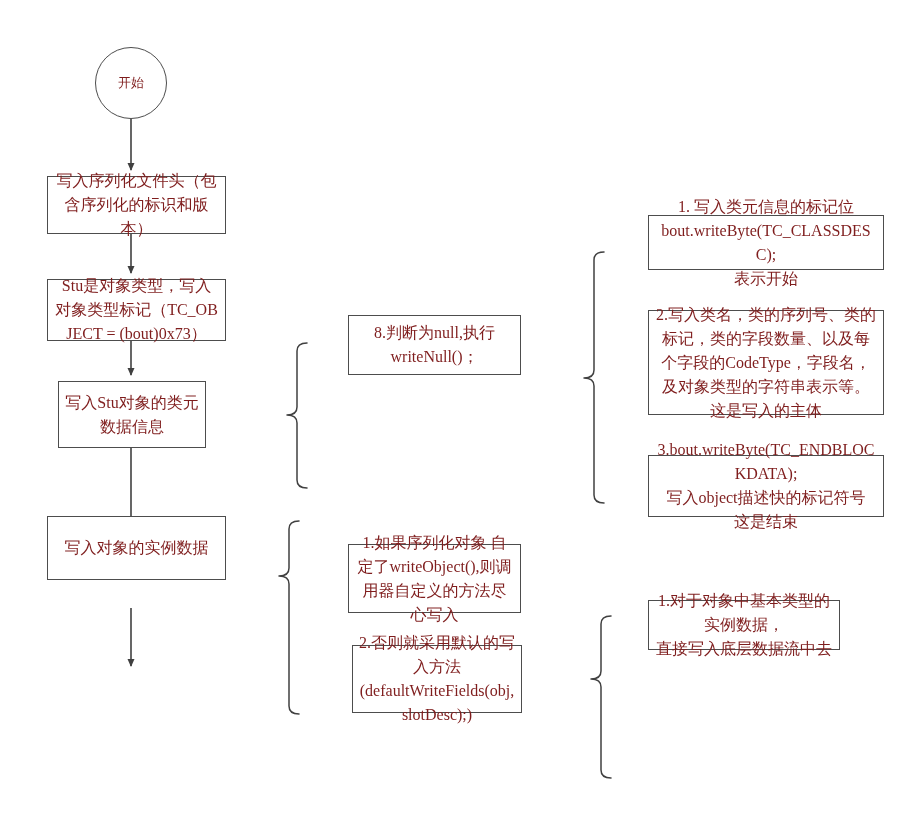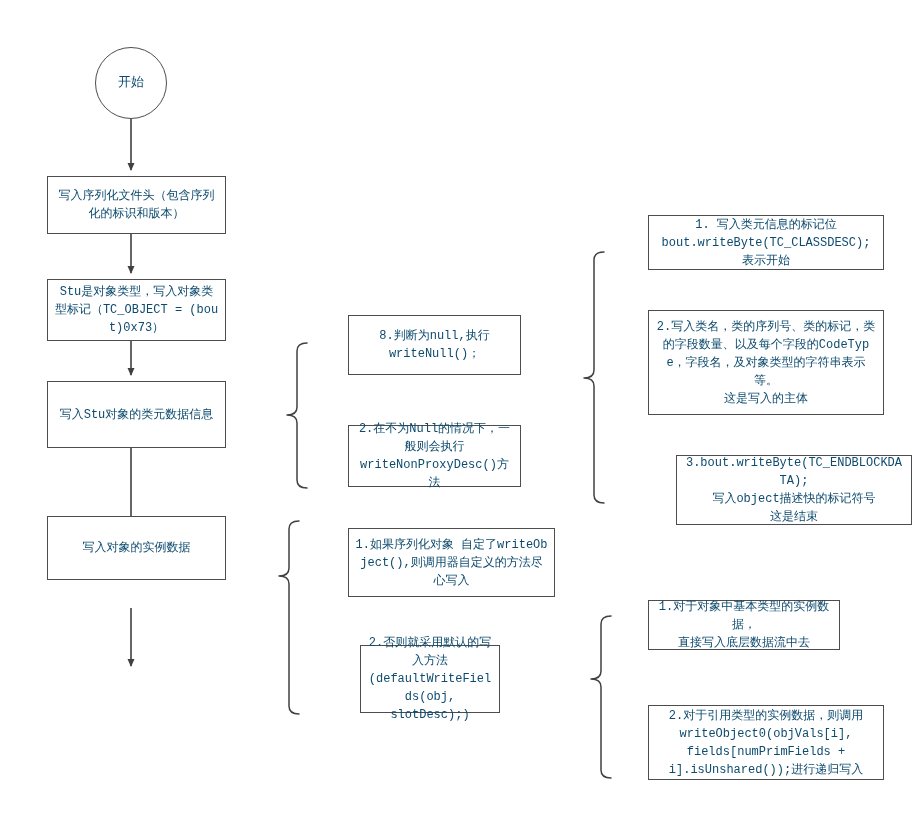--- a/index.html
+++ b/index.html
@@ -1,34 +1,34 @@
 <!DOCTYPE html>
 <html><head>
 <meta charset="utf-8">
 <style>
   html,body{margin:0;padding:0;background:#ffffff;}
   .canvas{
     position:relative;
     width:918px;height:816px;
     background:#ffffff;
-    font-family:Liberation Mono, monospace;
-    color:#0c4a6e;
+    font-family:Liberation Serif, serif;
+    color:#7f1d1d;
     overflow:hidden;
   }
   svg.wires{position:absolute;left:0;top:0;}
   .node{
     position:absolute;
     box-sizing:border-box;
     border:1px solid #4d4d4d;
     background:#ffffff;
     display:flex;
     align-items:center;
     justify-content:center;
     text-align:center;
-    font-size:12px;
+    font-size:16px;
     line-height:1.5;
     padding:3px 6px;
     white-space:pre-line;
     word-break:break-all;
   }
   .circle{
     border-radius:50%;
     font-size:13px;
   }
 </style>
@@ -55,49 +55,43 @@
     <path d="M299,521 Q289,521 289,529 L289,568 Q289,576 279,576 Q289,576 289,584 L289,706 Q289,714 299,714" fill="none" stroke="#404040" stroke-width="1.5" stroke-linecap="round" stroke-linejoin="round"></path>
     <path d="M611,616 Q601,616 601,624 L601,671 Q601,679 591,679 Q601,679 601,687 L601,770 Q601,778 611,778" fill="none" stroke="#404040" stroke-width="1.5" stroke-linecap="round" stroke-linejoin="round"></path>
   </svg>
 
   <div class="node circle" style="left:95px;top:47px;width:72px;height:72px">开始</div>
 
   <div class="node" style="left:47px;top:176px;width:179px;height:58px">写入序列化文件头（包含序列化的标识和版本）</div>
 
   <div class="node" style="left:47px;top:279px;width:179px;height:62px">Stu是对象类型，写入对象类型标记（TC_OBJECT = (bout)0x73）</div>
 
-  <div class="node" style="left:47px;top:381px;width:179px;height:67px">写入Stu对象的类元数据信息</div>
+  <div class="node" style="left:58px;top:381px;width:148px;height:67px">写入Stu对象的类元数据信息</div>
 
   <div class="node" style="left:47px;top:516px;width:179px;height:64px">写入对象的实例数据</div>
 
 
   <div class="node" style="left:348px;top:315px;width:173px;height:60px">8.判断为null,执行
 writeNull()；</div>
 
-  <div class="node" style="left:348px;top:425px;width:173px;height:62px">2.在不为Null的情况下，一般则会执行
-writeNonProxyDesc()方法</div>
 
-  <div class="node" style="left:348px;top:528px;width:207px;height:69px">1.如果序列化对象 自定了writeObject(),则调用器自定义的方法尽心写入</div>
+  <div class="node" style="left:348px;top:544px;width:173px;height:69px">1.如果序列化对象 自定了writeObject(),则调用器自定义的方法尽心写入</div>
 
-  <div class="node" style="left:360px;top:645px;width:140px;height:68px">2.否则就采用默认的写入方法
+  <div class="node" style="left:352px;top:645px;width:170px;height:68px">2.否则就采用默认的写入方法
 (defaultWriteFields(obj,
 slotDesc);)</div>
 
   <div class="node" style="left:648px;top:215px;width:236px;height:55px">1. 写入类元信息的标记位
 bout.writeByte(TC_CLASSDESC);
 表示开始</div>
 
   <div class="node" style="left:648px;top:310px;width:236px;height:105px">2.写入类名，类的序列号、类的标记，类的字段数量、以及每个字段的CodeType，字段名，及对象类型的字符串表示等。
 这是写入的主体</div>
 
-  <div class="node" style="left:676px;top:455px;width:236px;height:70px">3.bout.writeByte(TC_ENDBLOCKDATA);
+  <div class="node" style="left:648px;top:455px;width:236px;height:62px">3.bout.writeByte(TC_ENDBLOCKDATA);
 写入object描述快的标记符号
 这是结束</div>
 
   <div class="node" style="left:648px;top:600px;width:192px;height:50px">1.对于对象中基本类型的实例数据，
 直接写入底层数据流中去</div>
 
-  <div class="node" style="left:648px;top:705px;width:236px;height:75px">2.对于引用类型的实例数据，则调用
-writeObject0(objVals[i],
-fields[numPrimFields +
-i].isUnshared());进行递归写入</div>
 
 </div>
 
 </body></html>

